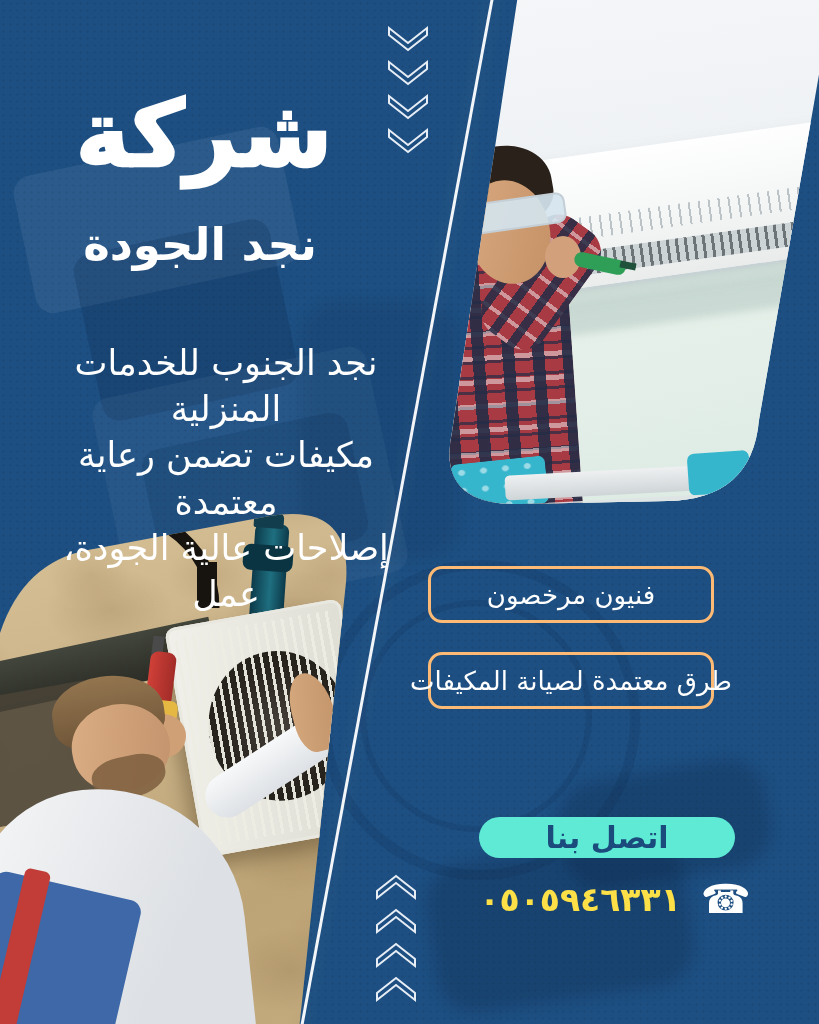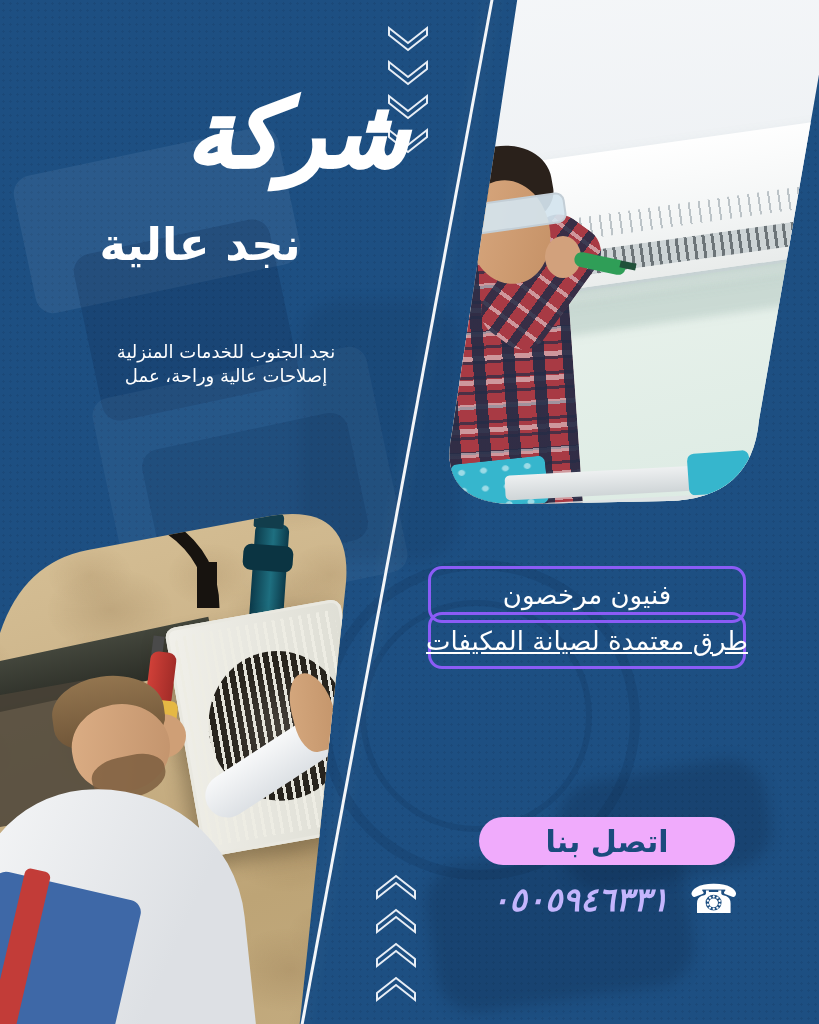--- a/index.html
+++ b/index.html
@@ -94,50 +94,50 @@
   .pb-bib{left:-24px;top:884px;width:150px;height:170px;background:#3e68a7;border-radius:12px;transform:rotate(13deg);}
   .pb-strap-red{left:6px;top:868px;width:26px;height:175px;background:#c23c38;transform:rotate(13deg);border-radius:6px;}
   
   .chev-group{position:absolute;display:flex;flex-direction:column;gap:6px;}
   .chev-top{left:386px;top:24px;}
   .chev-bottom{left:374px;top:874px;}
   .chev-group svg{display:block;}
   
   .rtl{direction:rtl;unicode-bidi:plaintext;}
   .brand-title{
-    position:absolute;left:16px;top:84px;width:392px;
+    position:absolute;left:8px;top:84px;width:392px;text-align:center;
     color:#fff;font-size:92px;font-weight:bold;line-height:1.1;
-    -webkit-text-stroke:2.5px #ffffff;letter-spacing:1px;font-style:italic;
+    -webkit-text-stroke:2.5px #ffffff;letter-spacing:1px;
   }
   .brand-subtitle{
     position:absolute;left:0;top:218px;width:400px;text-align:center;
     color:#fff;font-size:45px;font-weight:bold;letter-spacing:1px;
   }
   .about{
     position:absolute;left:40px;top:340px;width:372px;text-align:center;
-    color:#ffffff;font-size:18px;line-height:1.32;font-weight:500;
+    color:#ffffff;font-size:35px;line-height:1.32;font-weight:500;
   }
   .feature-btn{
-    position:absolute;left:428px;width:318px;height:57px;box-sizing:border-box;
-    border:3px solid #8b5cf6;border-radius:14px;background:transparent;
+    position:absolute;left:428px;width:286px;height:57px;box-sizing:border-box;
+    border:3px solid #fdba74;border-radius:14px;background:transparent;
     color:#ffffff;font-size:26px;display:flex;align-items:center;justify-content:center;
     white-space:nowrap;cursor:pointer;font-family:inherit;
   }
-  .fb1{top:566px;} .fb2{top:612px;text-decoration:underline;} .fb3{top:714px;}
+  .fb1{top:566px;} .fb2{top:652px;} .fb3{top:714px;}
   .call-btn{
-    position:absolute;left:479px;top:817px;width:256px;height:48px;
-    background:#f0abfc;border:none;border-radius:28px;cursor:pointer;
+    position:absolute;left:479px;top:817px;width:256px;height:41px;
+    background:#5eead4;border:none;border-radius:28px;cursor:pointer;
     color:#1b4b7d;font-size:30px;font-weight:bold;
     display:flex;align-items:center;justify-content:center;font-family:inherit;
   }
   .phone-row{
     position:absolute;left:465px;top:876px;width:300px;height:46px;
     display:flex;align-items:center;justify-content:center;gap:20px;cursor:pointer;
   }
-  .phone-number{color:#c4b5fd;font-size:33px;font-weight:bold;letter-spacing:2px;font-style:italic;}
+  .phone-number{color:#fde047;font-size:33px;font-weight:bold;letter-spacing:2px;}
   .phone-glyph{color:#fff;font-size:40px;line-height:1;}
 </style>
 </head>
 <body>
 
 <div class="canvas">
 
   <div class="dots"></div>
   <div class="wm wm1"></div>
   <div class="wm wm2"></div>
@@ -230,25 +230,26 @@
       </svg>
     <svg width="44" height="28" viewBox="0 0 44 28">
         <path d="M3 24 L22 9 L41 24 L41 17 L22 2 L3 17 Z" fill="none" stroke="#e7edf5" stroke-width="2"></path>
       </svg>
     <svg width="44" height="28" viewBox="0 0 44 28">
         <path d="M3 24 L22 9 L41 24 L41 17 L22 2 L3 17 Z" fill="none" stroke="#e7edf5" stroke-width="2"></path>
       </svg>
   </div>
 
   <div class="brand-title rtl">شركة</div>
-  <div class="brand-subtitle rtl">نجد عالية</div>
+  <div class="brand-subtitle rtl">نجد الجودة</div>
 
   <div class="about" dir="rtl">
     <div dir="rtl">نجد الجنوب للخدمات المنزلية</div>
-    <div dir="rtl">إصلاحات عالية وراحة، عمل</div>
+    <div dir="rtl">مكيفات تضمن رعاية معتمدة</div>
+    <div dir="rtl">إصلاحات عالية الجودة، عمل</div>
   </div>
 
   <button class="feature-btn fb1" dir="rtl">فنيون مرخصون</button>
   <button class="feature-btn fb2" dir="rtl">طرق معتمدة لصيانة المكيفات</button>
 
   <button class="call-btn" dir="rtl">اتصل بنا</button>
   <div class="phone-row">
     <span class="phone-number">٠٥٠٥٩٤٦٣٣١</span>
     <span class="phone-glyph">☎</span>
   </div>

